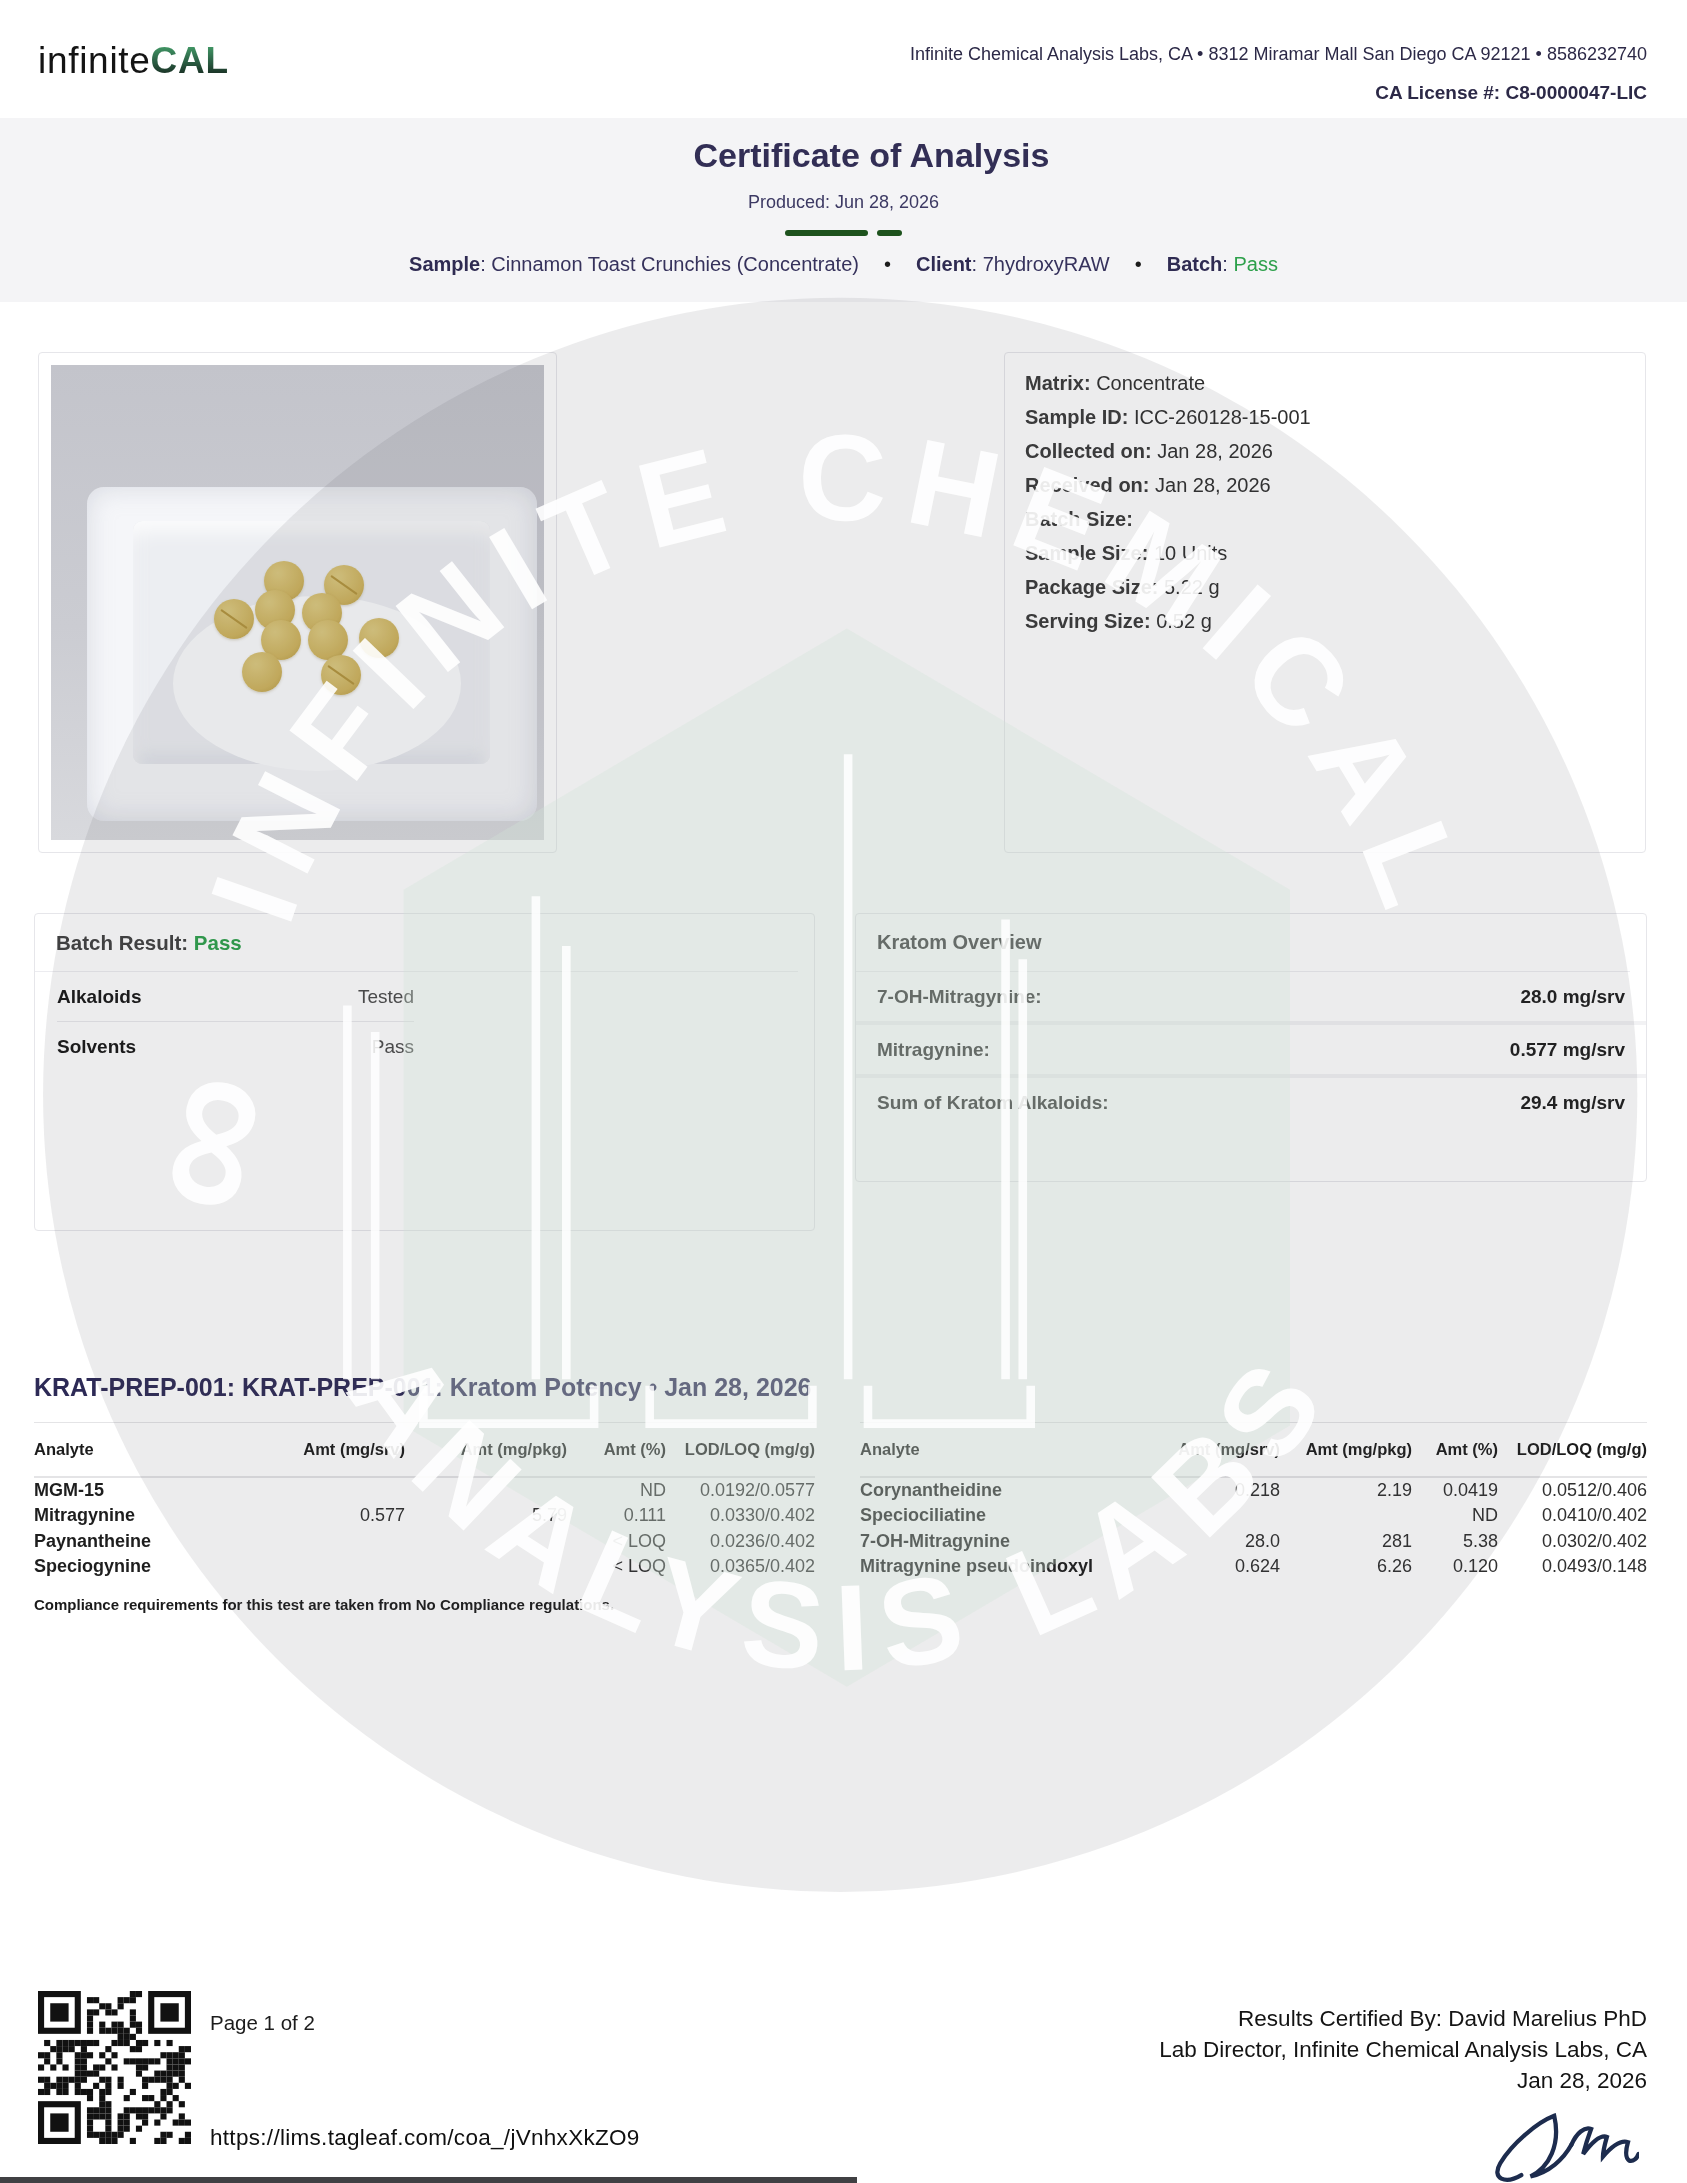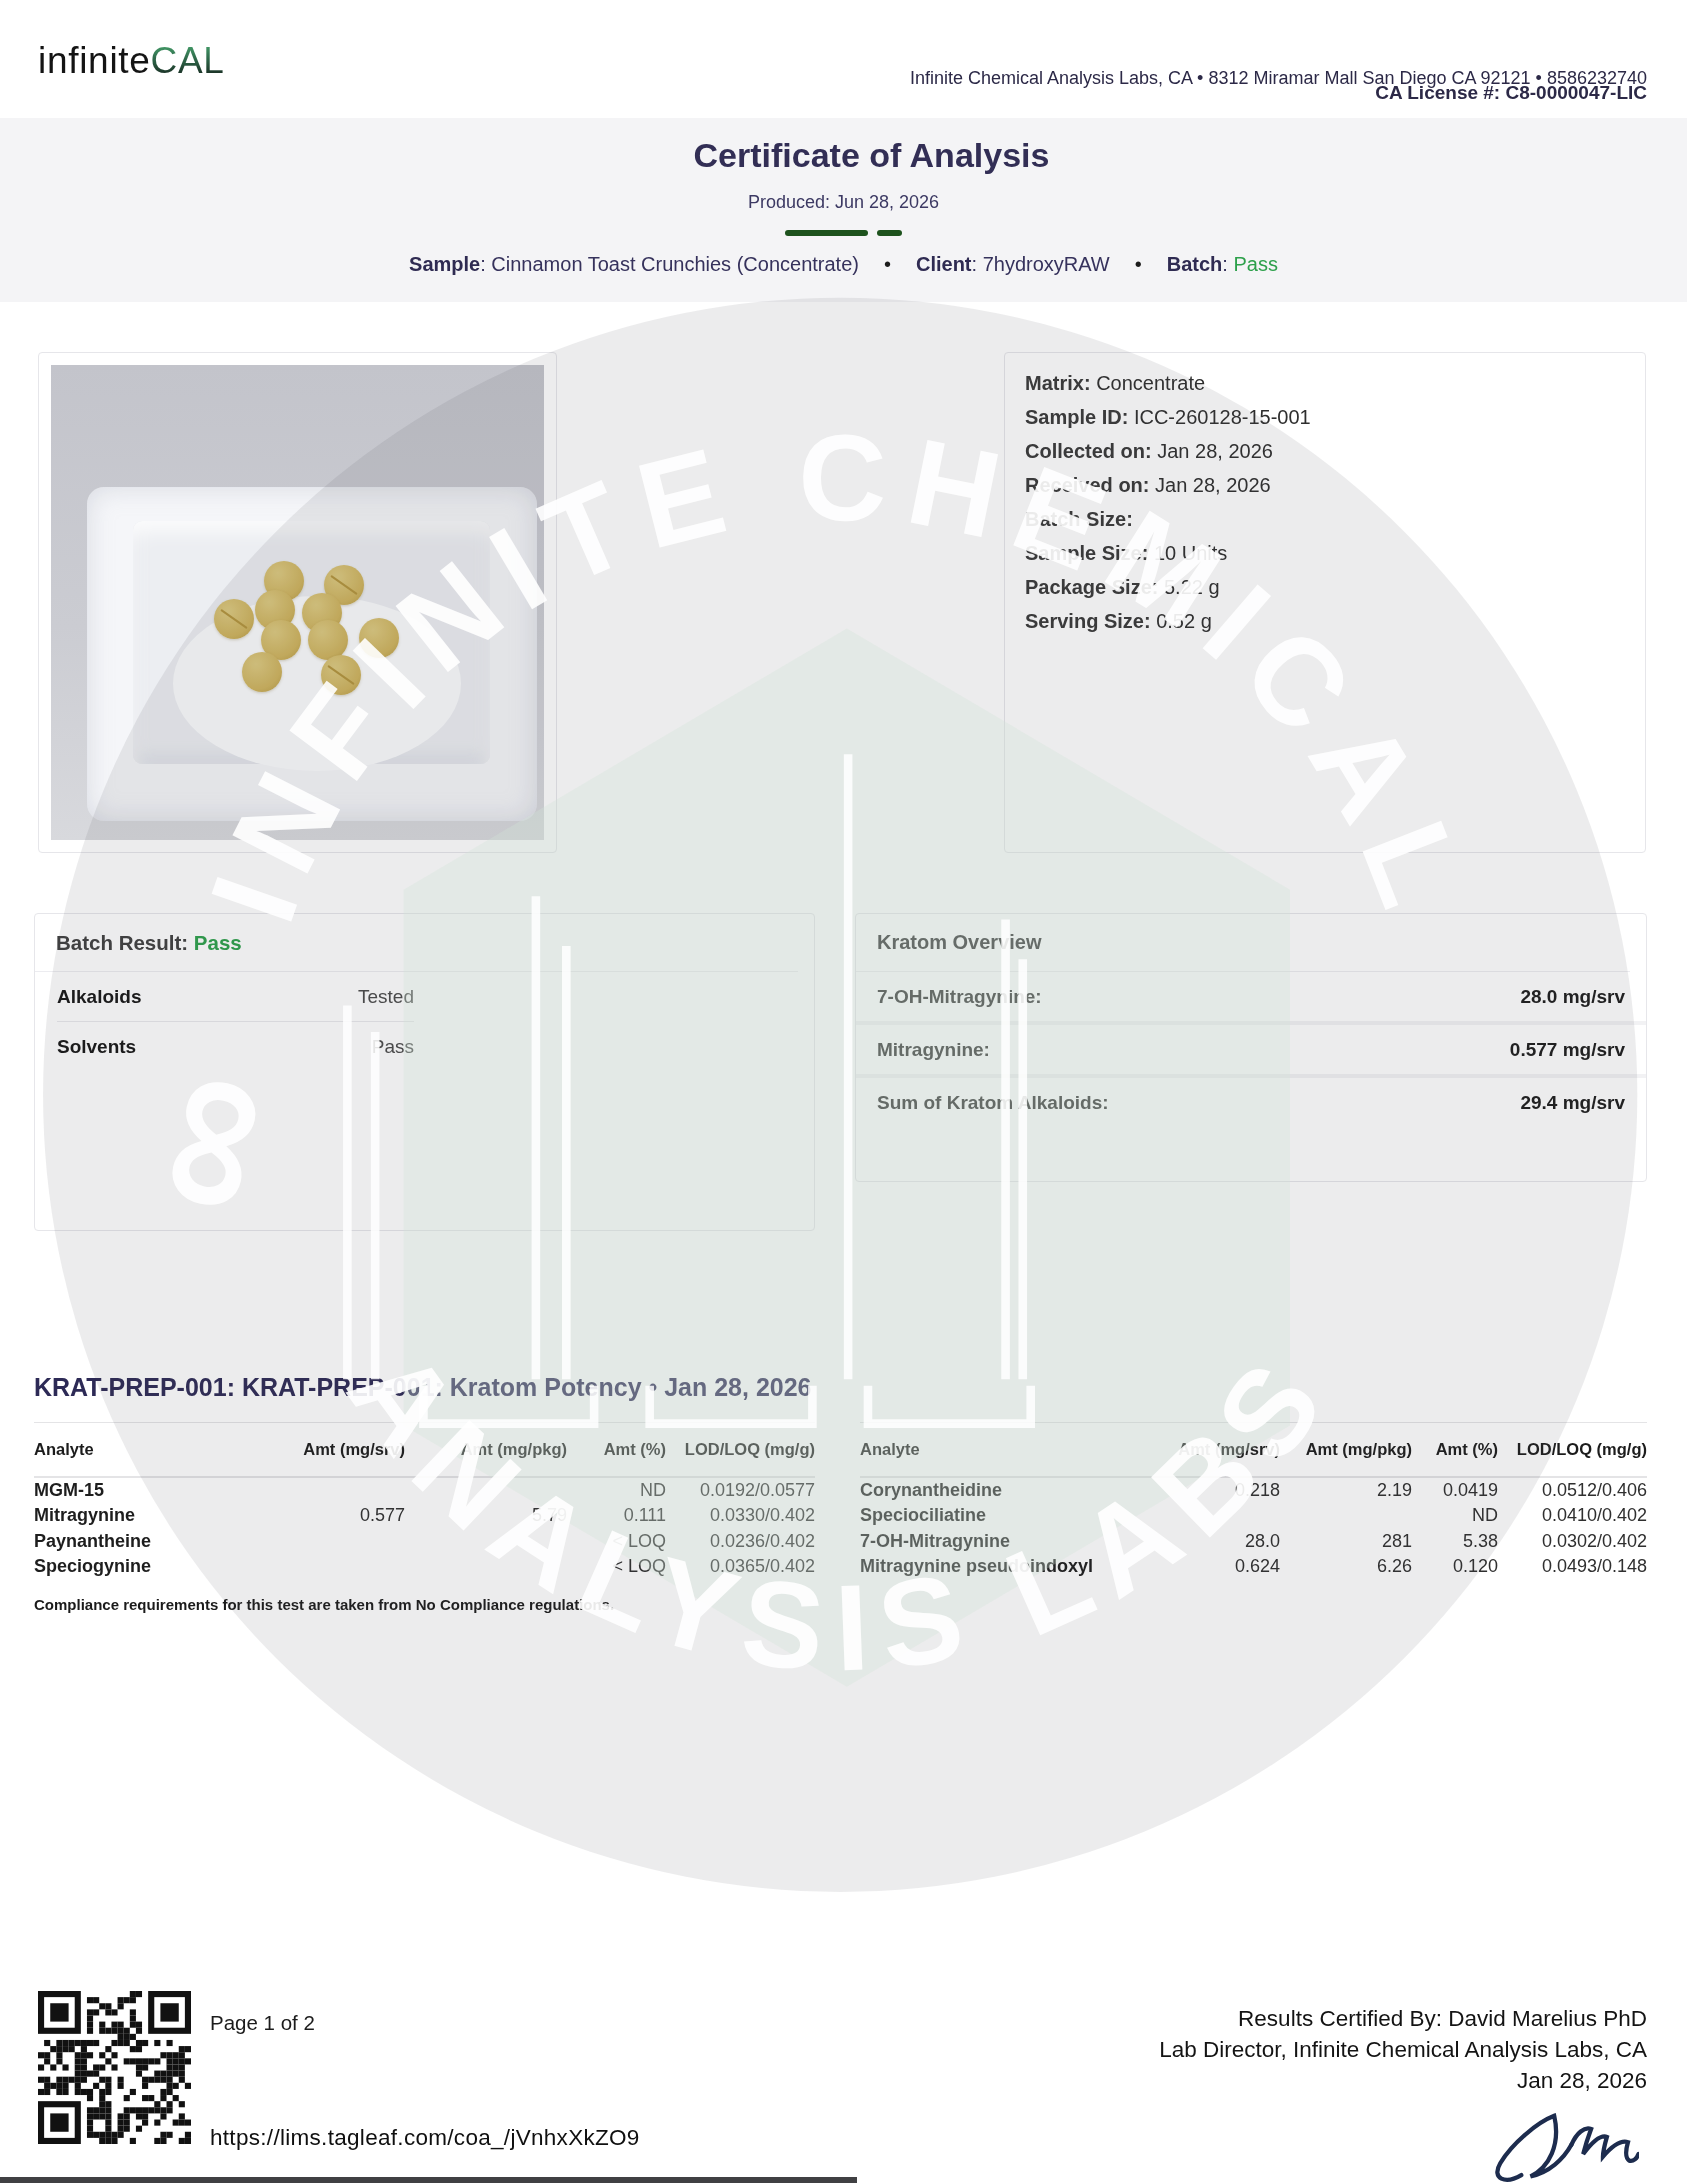--- a/index.html
+++ b/index.html
@@ -2,24 +2,24 @@
 <html style="font-size:10.6px"><head>
 <meta charset="utf-8">
 <style>
   html,body{margin:0;padding:0;background:#888;}
   .page{position:relative;width:1687px;height:2183px;background:#ffffff;overflow:hidden;
         font-family:"Liberation Sans", sans-serif;color:#222;}
   .abs{position:absolute;}
   
   .logo{left:38px;top:40px;font-size:37px;letter-spacing:0.7px;}
   .logo .thin{font-weight:300;color:#141414;}
-  .logo .cal{font-weight:400;background:linear-gradient(180deg,#48a76e 5%,#2f6a4b 45%,#14201a 95%);
+  .logo .cal{font-weight:700;background:linear-gradient(180deg,#48a76e 5%,#2f6a4b 45%,#14201a 95%);
              -webkit-background-clip:text;background-clip:text;color:transparent;}
   .hdr-right{right:40px;text-align:right;color:#2c2947;}
-  .address{top:44px;font-size:18px;margin-top:24px;}
+  .address{top:44px;font-size:18px;}
   .license{top:82px;font-size:19px;font-weight:bold;}
   
   .band{left:0;top:118px;width:1687px;height:184px;background:#f4f4f6;}
   .coa-title{left:0;top:136px;width:1687px;text-align:center;font-size:34px;font-weight:bold;color:#322e55;margin-left:28px;}
   .produced{left:0;top:192px;width:1687px;text-align:center;font-size:18px;color:#3c3963;}
   .divider{left:0;top:230px;width:1687px;display:flex;justify-content:center;align-items:center;gap:8.6px;}
   .divider .b1{width:83px;height:6px;border-radius:3.3px;background:#1d521d;}
   .divider .b2{width:25px;height:6px;border-radius:3.3px;background:#1d521d;}
   .sample-line{left:0;top:253px;width:1687px;text-align:center;font-size:20px;color:#36325c;}
   .sample-line b{color:#2f2b52;}

